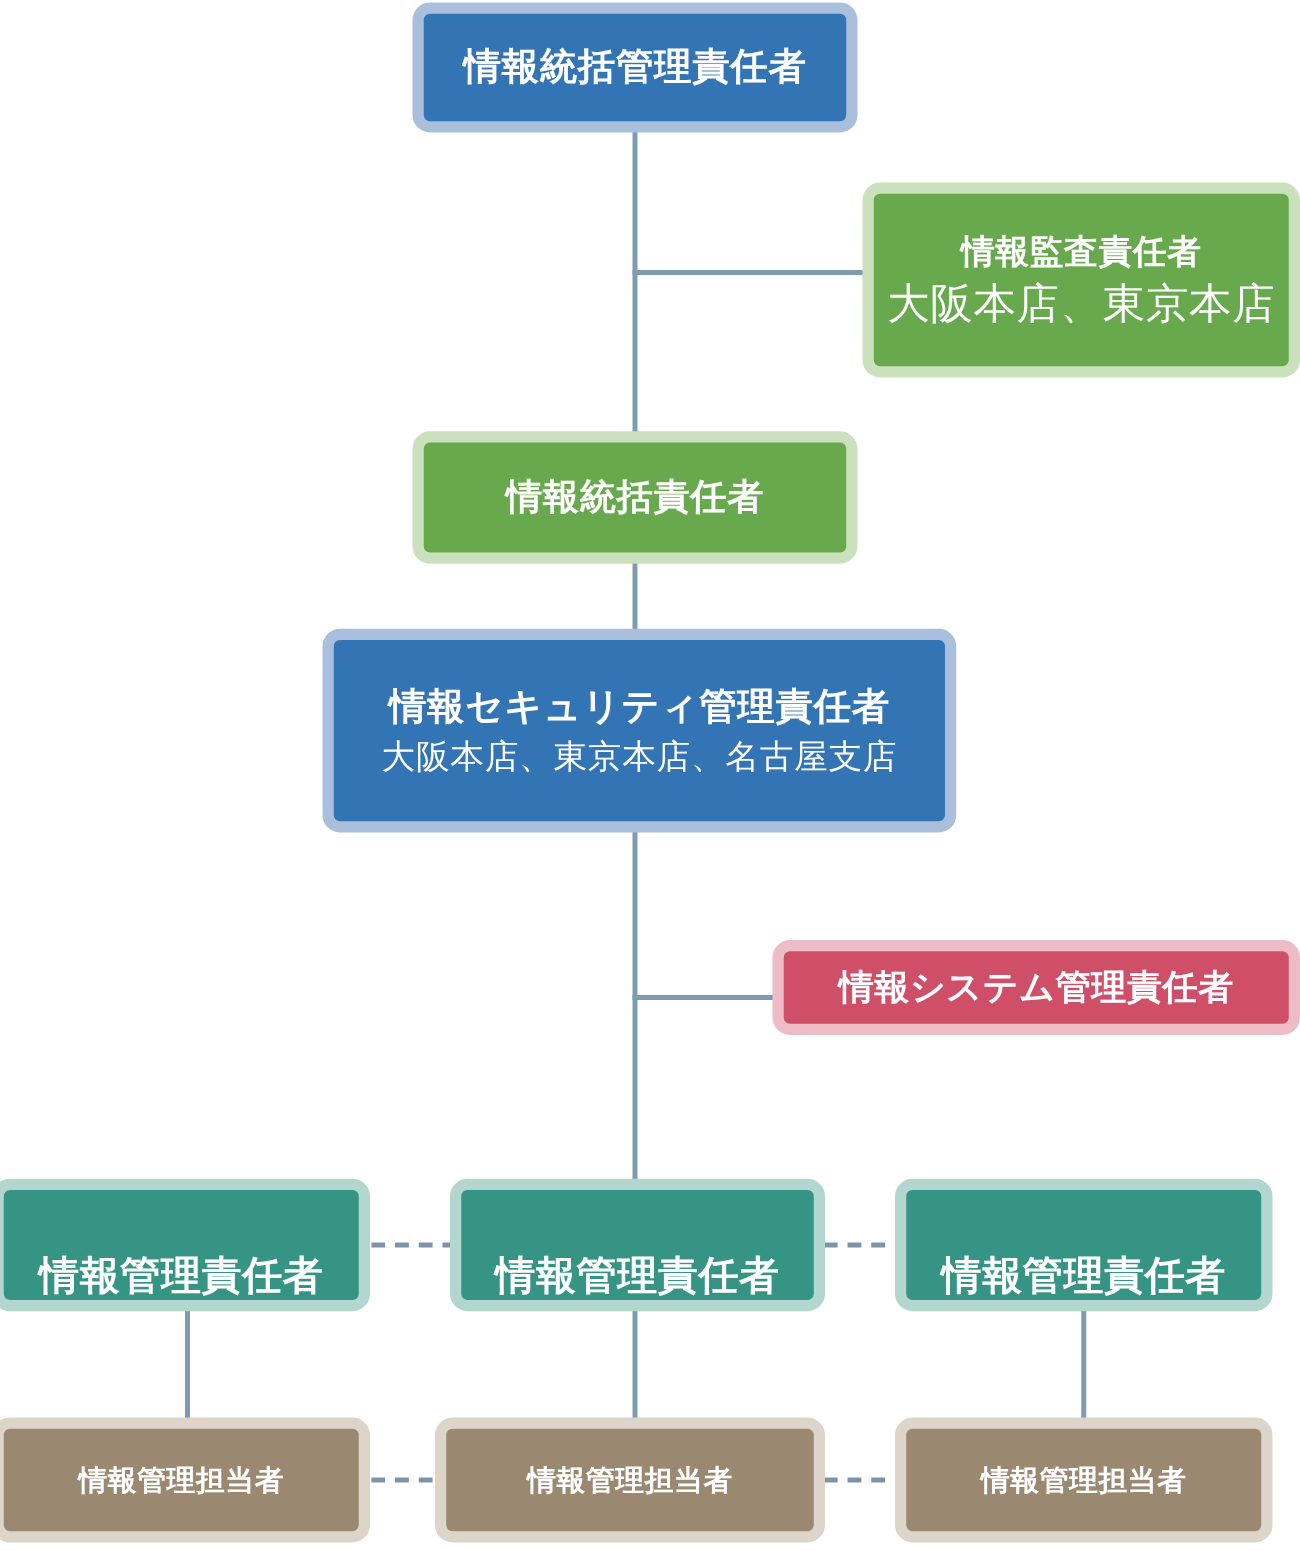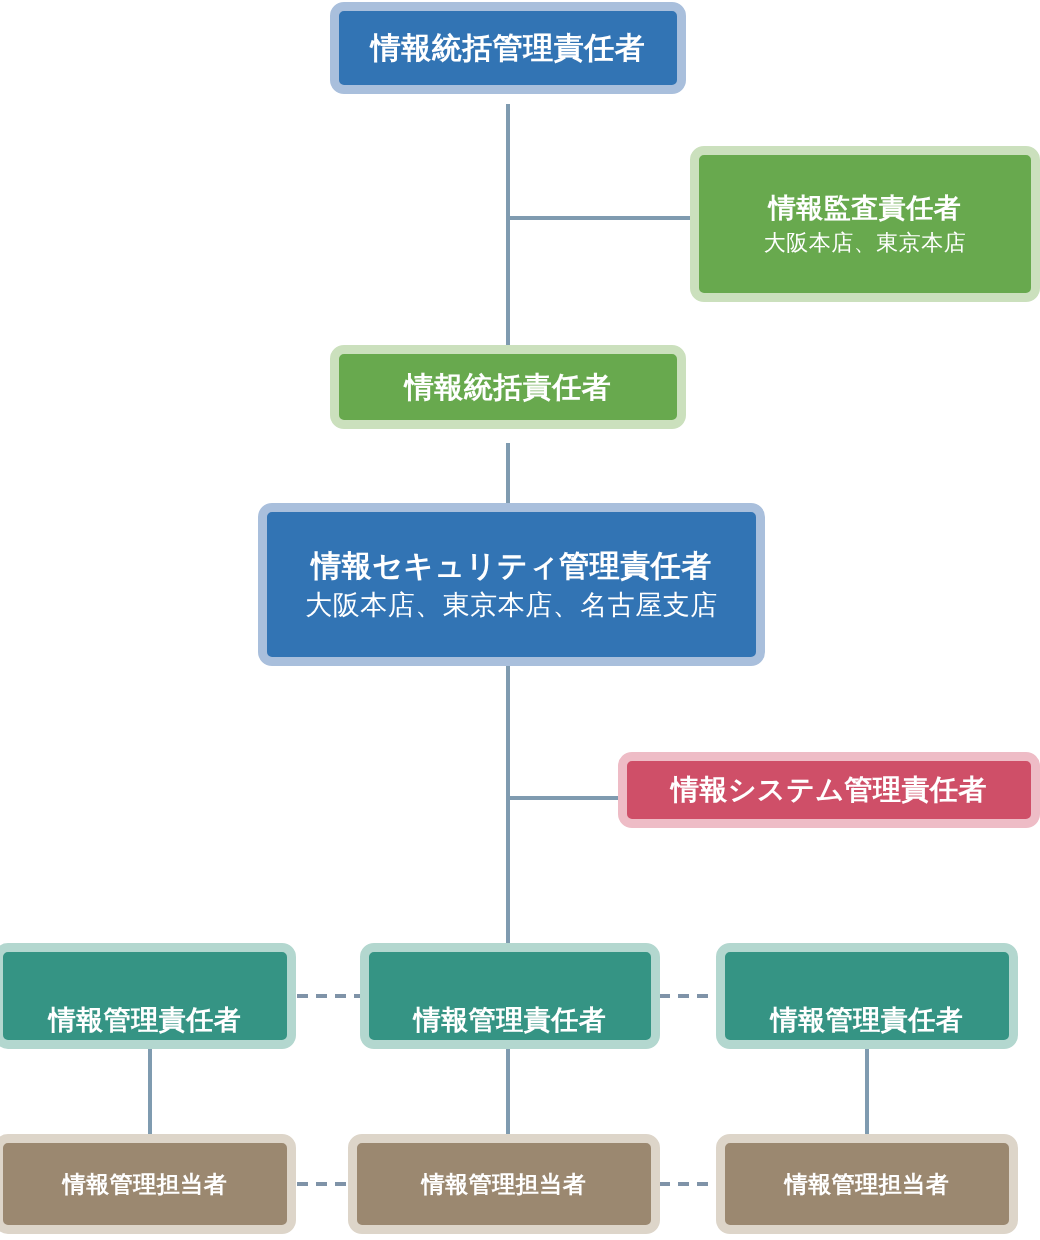--- a/index.html
+++ b/index.html
@@ -62,41 +62,41 @@
   }
 
   
   .c-blue   { background: #3274b4; border-color: #a9bfdc; }
   .c-green  { background: #68a94e; border-color: #cbe0bd; }
   .c-red    { background: #cf4f68; border-color: #eebcc6; }
   .c-teal   { background: #359484; border-color: #b3d7cf; }
   .c-brown  { background: #9b8870; border-color: #ddd5c9; }
 
   
-  #node-cio           { left: 330px;  top: 2px;    width: 356px; height: 92px; }
+  #node-cio           { left: 330px;  top: 2px;    width: 356px; height: 104px; }
   #node-cio .title    { font-size: 30px; }
 
   #node-audit         { left: 690px;  top: 146px;  width: 350px; height: 156px; }
   #node-audit .title  { font-size: 27px; }
-  #node-audit .subtitle { font-size: 22px; }
+  #node-audit .subtitle { font-size: 34px; }
 
-  #node-general       { left: 330px;  top: 345px;  width: 356px; height: 84px; }
+  #node-general       { left: 330px;  top: 345px;  width: 356px; height: 106px; }
   #node-general .title{ font-size: 29px; }
 
   #node-security      { left: 258px;  top: 503px;  width: 507px; height: 163px; }
   #node-security .title { font-size: 30px; }
   #node-security .subtitle { font-size: 27px; text-align: right; }
 
   #node-system        { left: 618px;  top: 752px;  width: 422px; height: 76px; }
   #node-system .title { font-size: 28px; }
 
   #node-mgr-left      { left: -6px;   top: 943px;  width: 302px; height: 106px; }
   #node-mgr-center    { left: 360px;  top: 943px;  width: 300px; height: 106px; }
   #node-mgr-right     { left: 716px;  top: 943px;  width: 302px; height: 106px; }
-  .mgr .title         { font-size: 27px; margin-top: 48px; }
+  .mgr .title         { font-size: 32px; margin-top: 48px; }
 
   #node-staff-left    { left: -6px;   top: 1134px; width: 302px; height: 100px; }
   #node-staff-center  { left: 348px;  top: 1134px; width: 312px; height: 100px; }
   #node-staff-right   { left: 716px;  top: 1134px; width: 302px; height: 100px; }
   .staff .title       { font-size: 23px; }
 </style>
 </head>
 <body>
 
 <div id="chart-root">

